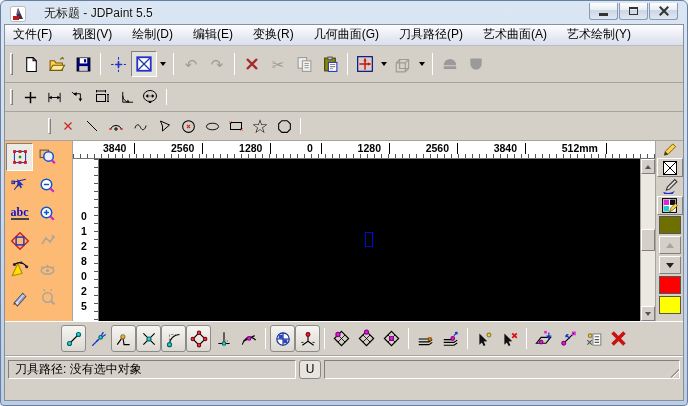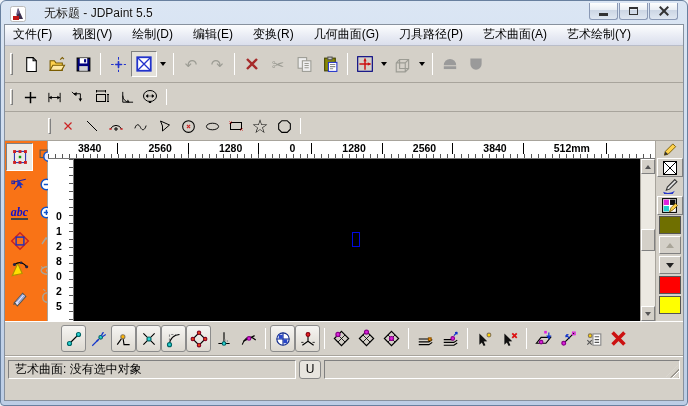--- a/index.html
+++ b/index.html
@@ -32,29 +32,29 @@
   .tb2 .tbtn,.tb3 .tbtn{width:24px;height:22px;}
   .tbtn.sunken{border-color:#808080 #fff #fff #808080;background:#e4e1da;}
   .sep{width:1px;height:70%;background:#9a968e;border-right:1px solid #fff;margin:0 4px;}
   .drop{width:12px;height:24px;display:flex;align-items:center;justify-content:center;}
   .tri-d{width:0;height:0;border-left:3.5px solid transparent;border-right:3.5px solid transparent;border-top:4px solid #000;}
   .glyph{font-size:15px;line-height:1;color:#000;}
   .glyph.dis{color:#9c9c94;}
   svg{display:block;}
   
   .mainrow{height:180px;display:flex;}
-  .palette{width:43px;background:#f97316;border-right:1px solid #a8a49c;display:grid;grid-template-columns:28px 28px;align-content:start;padding:2px 1px;font-style:italic;}
+  .palette{width:68px;background:#fdba74;border-right:1px solid #a8a49c;display:grid;grid-template-columns:28px 28px;align-content:start;padding:2px 1px;}
   .pbtn{width:27px;height:28px;display:flex;align-items:center;justify-content:center;border:1px solid transparent;}
   .pbtn.sunken{border-color:#808080 #fff #fff #808080;background:#eceae4;}
   .centercol{flex:1;display:flex;flex-direction:column;min-width:0;}
   .hruler{height:18px;background:#fff;border-bottom:1px solid #777;position:relative;display:flex;align-items:center;
           font-size:10.5px;font-weight:bold;color:#000;padding:0 48px 2px 30px;justify-content:space-between;}
   .hruler:after{content:"";position:absolute;left:0;right:0;bottom:0;height:4px;
           background:repeating-linear-gradient(90deg,#555 0 1px,transparent 1px 7px);}
-  .hlab{position:relative;padding-right:16px;border-right:1px solid #000;line-height:10px;height:11px;}
+  .hlab{position:relative;padding-right:8px;border-right:1px solid #000;line-height:10px;height:11px;}
   .canvasrow{flex:1;display:flex;min-height:0;}
   .vruler{width:26px;background:#fff;border-right:1px solid #777;position:relative;
           font-size:10.5px;font-weight:bold;color:#000;}
   .vruler:after{content:"";position:absolute;top:0;bottom:0;right:0;width:4px;
           background:repeating-linear-gradient(180deg,#555 0 1px,transparent 1px 8px);}
   .vdigits{position:absolute;top:50px;left:8px;display:flex;flex-direction:column;line-height:15px;}
   .canvas{flex:1;background:#000;position:relative;}
   .selrect{position:absolute;left:49.2%;top:45%;width:8px;height:15px;border:1px solid #0008e0;}
   .vscroll{width:15px;background:#ece9e2;border-left:1px solid #a8a49c;display:flex;flex-direction:column;}
   .sbtn{height:15px;background:#d4d0c8;border:1px solid;border-color:#fff #808080 #808080 #fff;display:flex;align-items:center;justify-content:center;}
@@ -659,21 +659,21 @@
           </svg>
         </span>
       <span class="tbtn">
           <svg width="19" height="19" viewBox="0 0 16 16">
             <path d="M3 3l10 10M13 3L3 13" stroke="#cc1111" stroke-width="3"></path>
           </svg>
         </span>
     </div>
 
     <div class="statusbar">
-      <span class="panel p-msg">艺术曲面: 没有选中对象</span>
+      <span class="panel p-msg">刀具路径: 没有选中对象</span>
       <span class="panel p-u">U</span>
       <span class="panel p-fill">
           <span class="gripsz"></span>
         </span>
     </div>
 
   </div>
 </div>
 
 </body></html>

